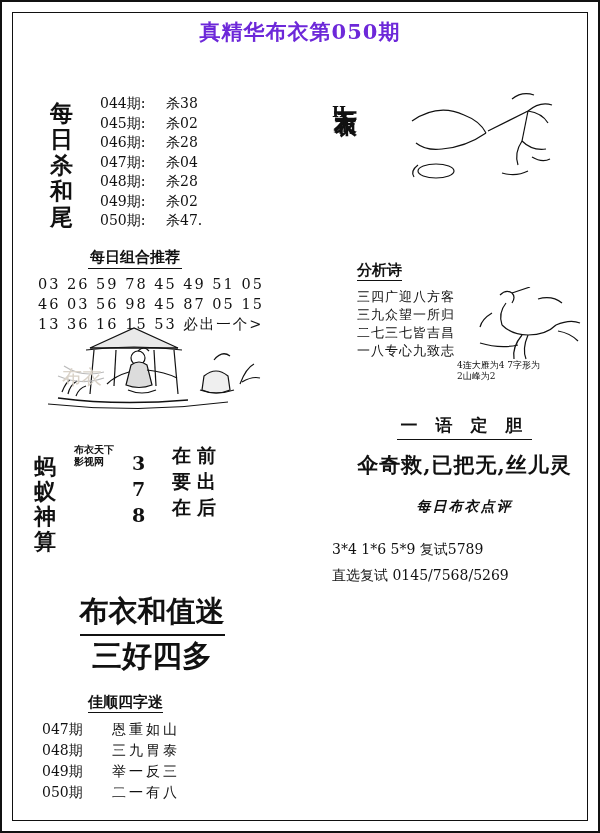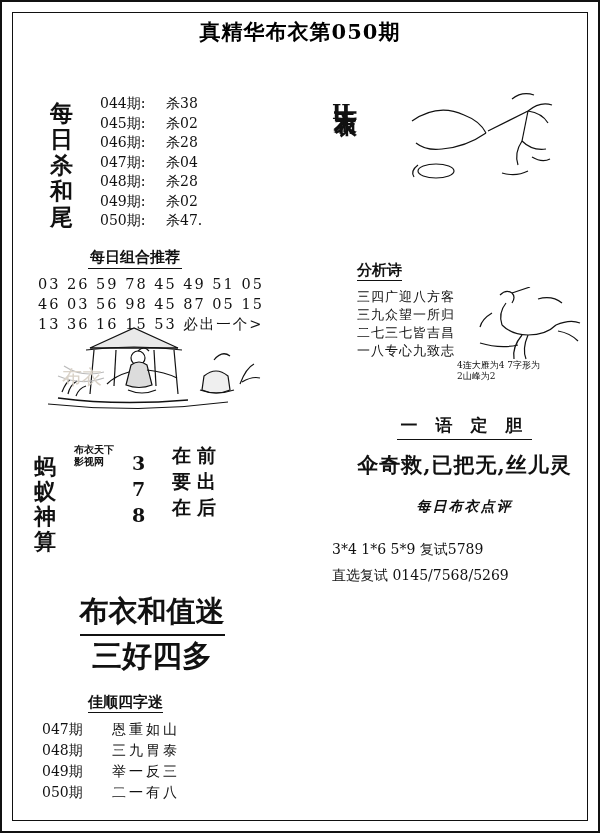--- a/index.html
+++ b/index.html
@@ -22,21 +22,21 @@
     border:1px solid #111;
   }
   
   .title{
     position:absolute;left:0;right:0;top:16px;
     text-align:center;
     font-family:"DejaVu Serif","Liberation Serif",serif;
     font-weight:bold;
     font-size:21px;
     letter-spacing:1px;
-    color:#000000;
+    color:#6d28d9;
   }
   
   .abs{position:absolute;}
   .serif{font-family:"DejaVu Serif","Liberation Serif",serif;}
 
   
   #daily-kill-block{left:40px;top:92px;width:250px;}
   #daily-kill-title{
     position:absolute;left:8px;top:6px;
     font-size:23px;font-weight:bold;line-height:26px;
@@ -218,21 +218,21 @@
     <div class="rows">
       <div><span class="per">047期</span><span class="txt">恩重如山</span></div>
       <div><span class="per">048期</span><span class="txt">三九胃泰</span></div>
       <div><span class="per">049期</span><span class="txt">举一反三</span></div>
       <div><span class="per">050期</span><span class="txt">二一有八</span></div>
     </div>
   </div>
 
   <div class="abs serif" id="buyi-tx">
     <div class="v" style="writing-mode:vertical-rl;text-orientation:upright;">布衣天下</div>
-    <div class="v" style="font-size:20px;margin-top:4px;">II</div>
+    <div class="v" style="font-size:15px;margin-top:4px;">II</div>
   </div>
 
   <div class="abs" id="right-illus-1">
     <svg width="160" height="115" viewBox="0 0 160 115">
       <g stroke="#111" fill="none" stroke-width="1.2">
         <path d="M10 34 q26 -18 52 -6"></path>
         <path d="M62 28 q16 6 22 18"></path>
         <path d="M84 46 q-20 14 -44 16"></path>
         <path d="M40 62 q-16 2 -26 -6"></path>
         <path d="M86 44 L126 24"></path>

